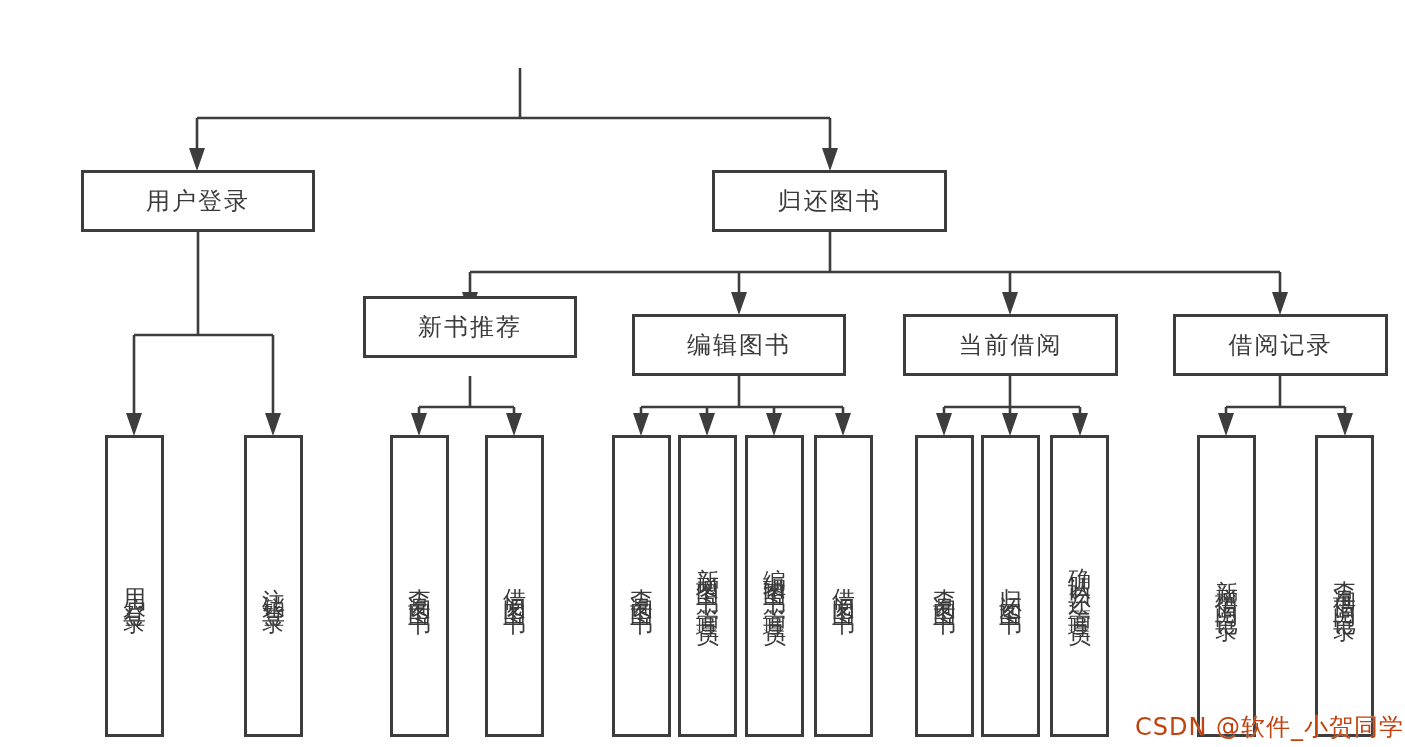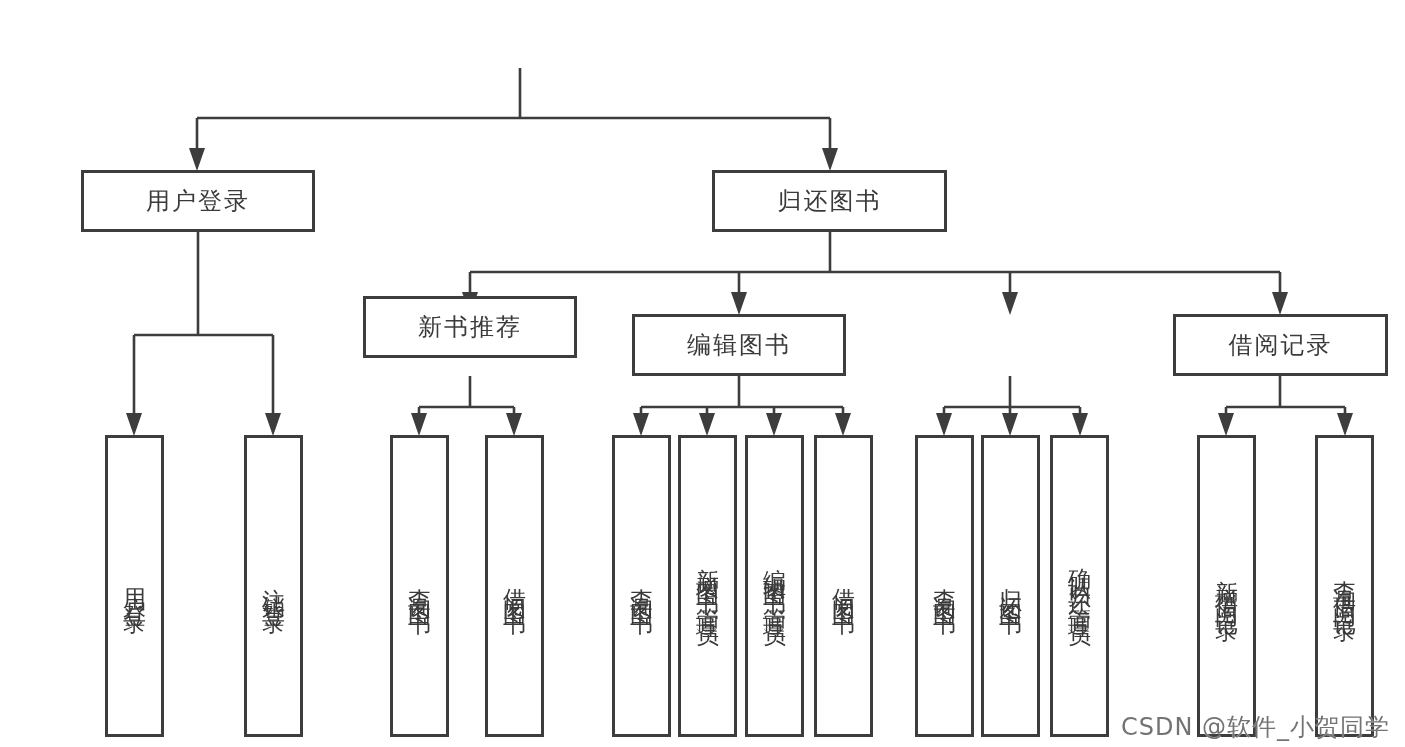--- a/index.html
+++ b/index.html
@@ -36,24 +36,24 @@
   .box.v span {
     writing-mode: vertical-rl;
     text-orientation: mixed;
     font-size: 23px;
     letter-spacing: 8px;
     line-height: 1;
     white-space: nowrap;
   }
   .watermark {
     position: absolute;
-    right: 15px;
+    right: 1px;
     bottom: 4px;
     font-size: 24px;
-    color: #737373;
+    color: #c2410c;
     text-shadow: 0 0 1px #ffffff;
     z-index: 6;
     letter-spacing: 1px;
     white-space: nowrap;
   }
 </style>
 </head>
 <body>
 
 <div class="canvas">
@@ -115,20 +115,23 @@
   <div class="box h" style="left:712px; top:170px; width:235px; height:62px">
     <span>归还图书</span>
   </div>
 
   <div class="box h" style="left:363px; top:296px; width:214px; height:62px">
     <span>新书推荐</span>
   </div>
   <div class="box h" style="left:632px; top:314px; width:214px; height:62px">
     <span>编辑图书</span>
   </div>
+  <div class="box h" style="left:903px; top:314px; width:215px; height:62px">
+    <span>当前借阅</span>
+  </div>
   <div class="box h" style="left:1173px; top:314px; width:215px; height:62px">
     <span>借阅记录</span>
   </div>
 
   <div class="box v" style="left:105px; top:435px; width:59px; height:302px">
     <span>用户登录</span>
   </div>
   <div class="box v" style="left:244px; top:435px; width:59px; height:302px">
     <span>注销登录</span>
   </div>

